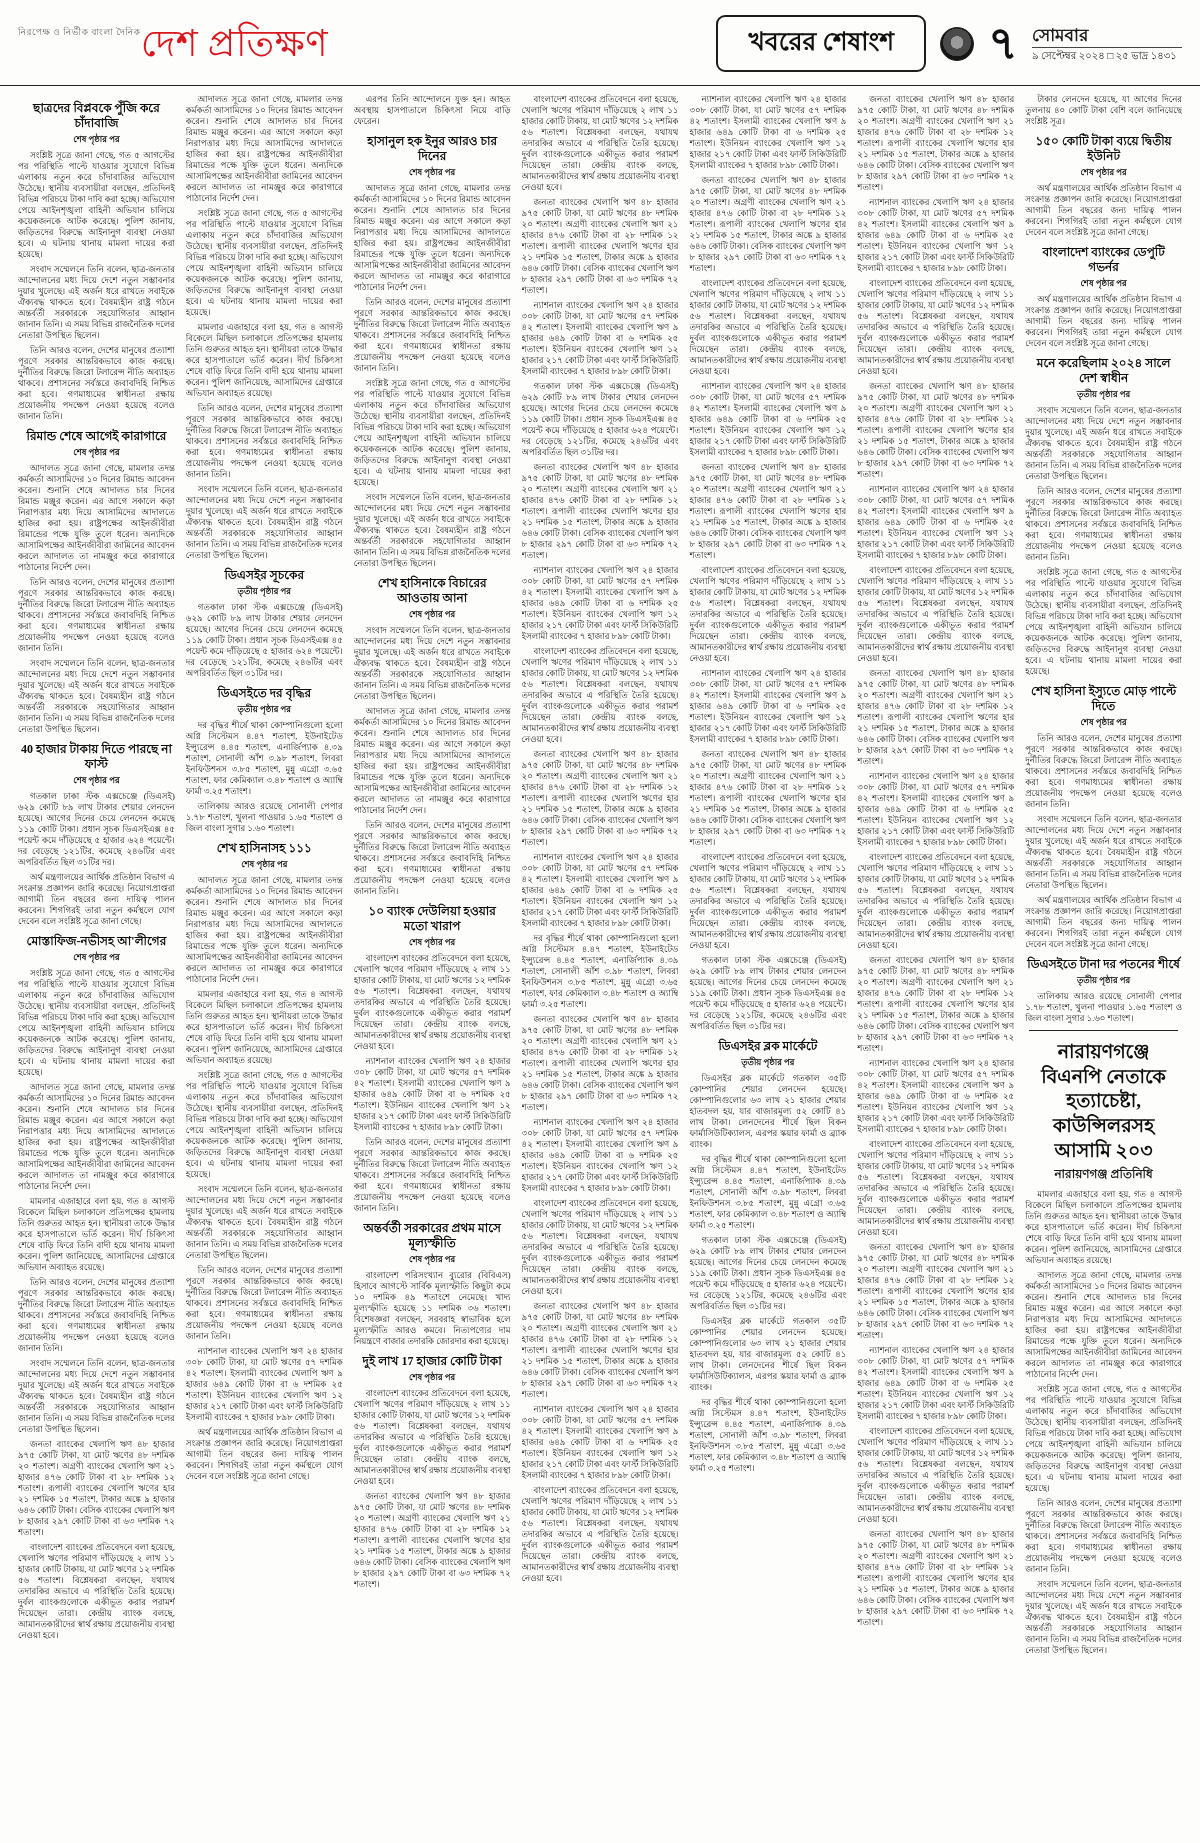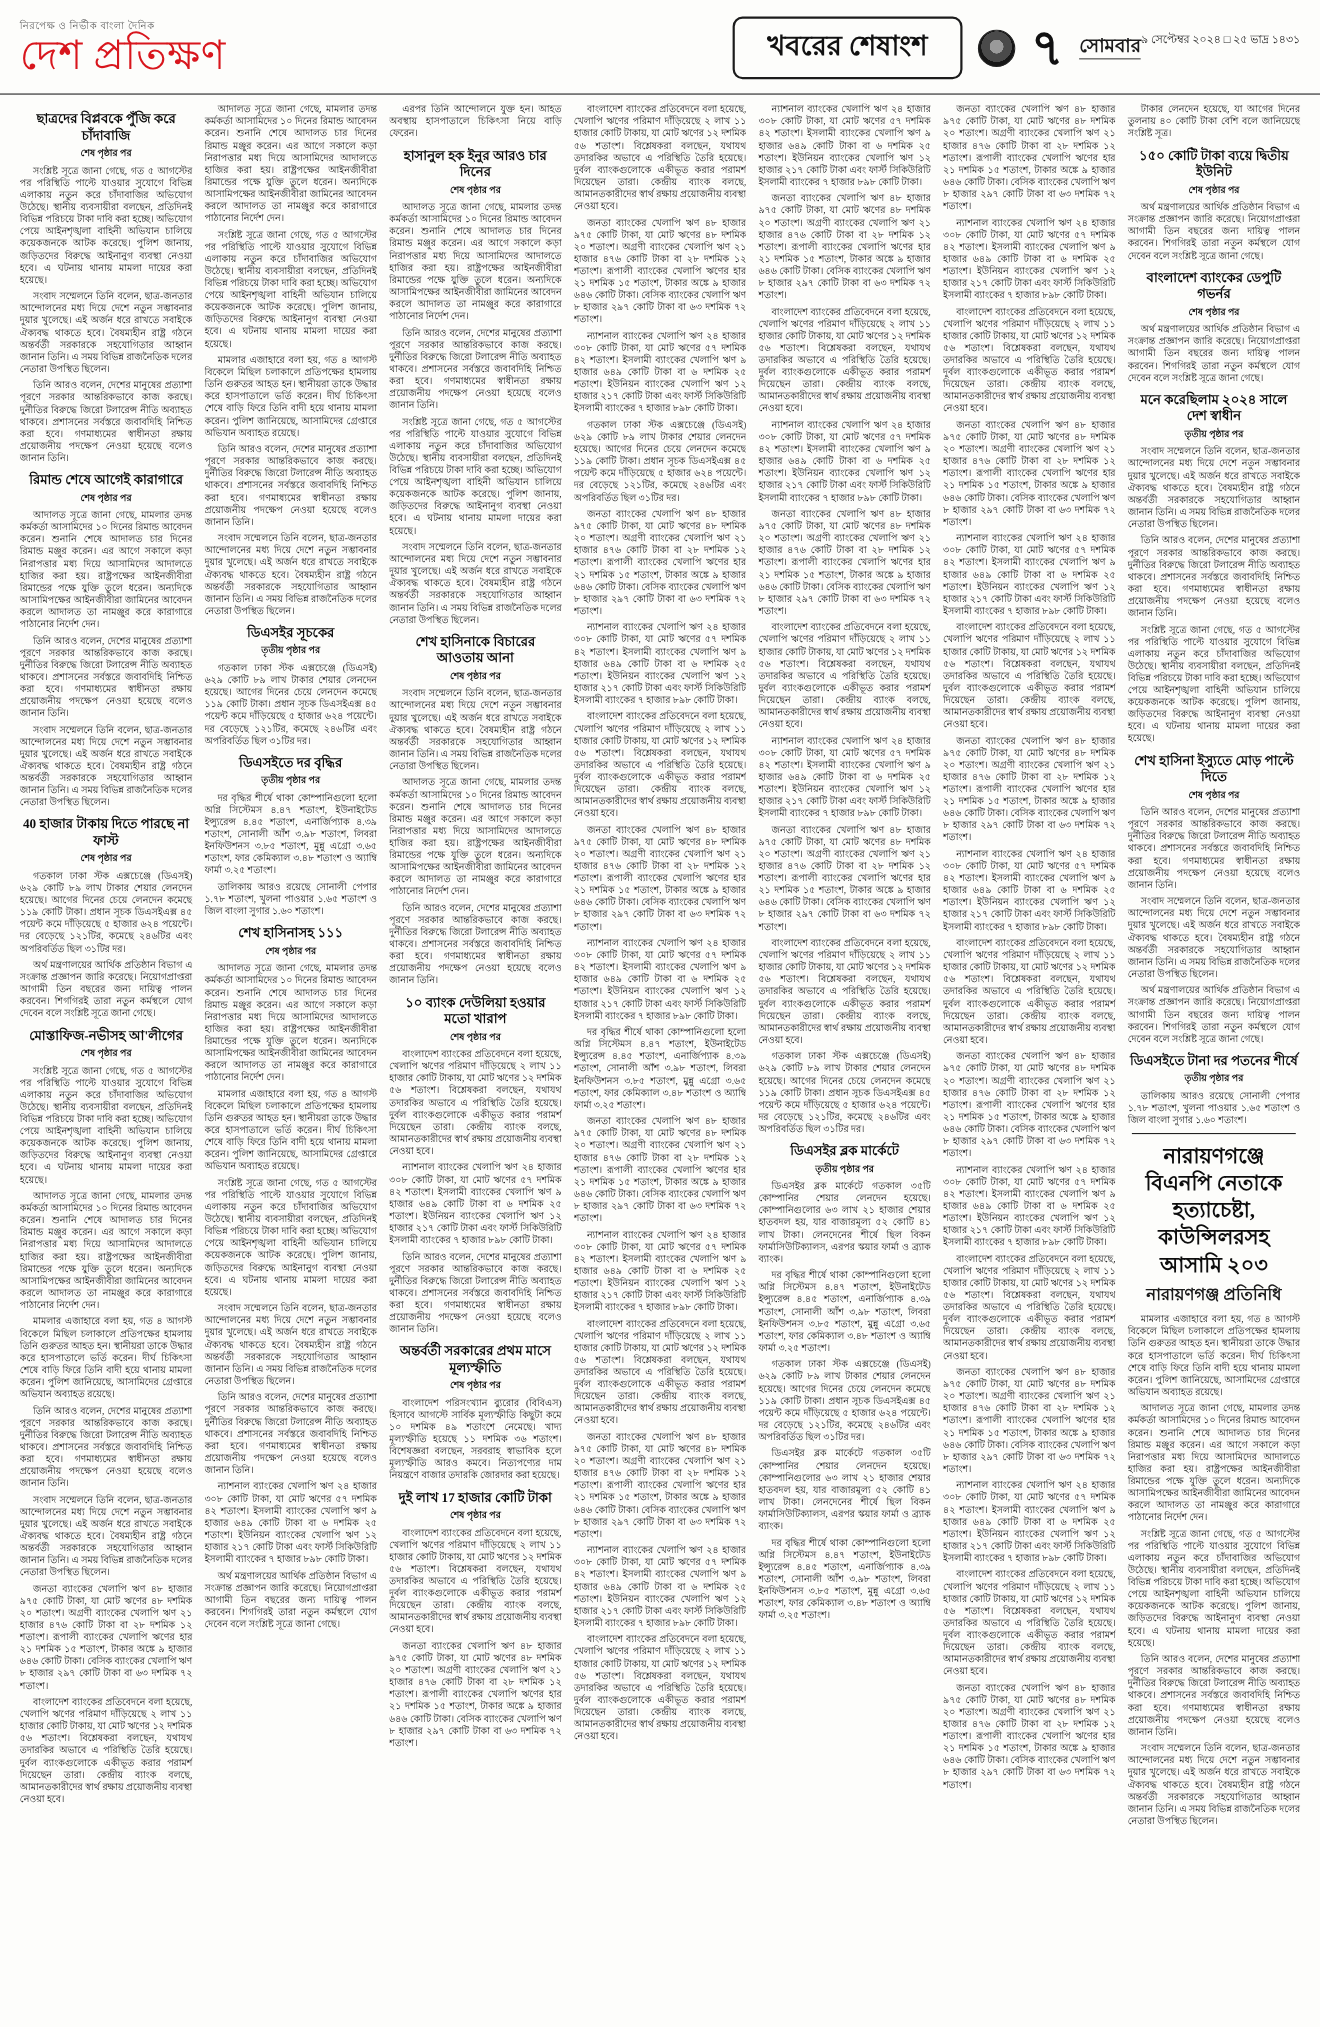--- a/index.html
+++ b/index.html
@@ -6,50 +6,50 @@
   .page{
     width:1200px;height:1843px;background:#fdfdfb;position:relative;
     font-family:"Liberation Serif","DejaVu Serif",serif;color:#1b1b1b;
     box-sizing:border-box;overflow:hidden;
   }
   
   .masthead{
     display:flex;align-items:center;height:86px;box-sizing:border-box;
     padding:8px 18px 6px 18px;border-bottom:1.6px solid #222;
   }
-  .brand{margin-right:auto;display:flex;flex-direction:column;justify-content:center;}
+  .brand{margin-right:auto;display:flex;flex-direction:row;justify-content:center;}
   .tagline{font-size:9px;color:#666;letter-spacing:.6px;margin-bottom:2px;}
   .logo{font-size:37px;font-weight:normal;color:#d8161d;line-height:1.02;letter-spacing:.5px;}
   .head-right{display:flex;align-items:center;gap:14px;}
   .section-box{
     border:2px solid #1c1c1c;border-radius:9px;padding:5px 30px;
     font-size:25px;font-weight:bold;color:#111;white-space:nowrap;
   }
   .ornament{
     width:32px;height:32px;border-radius:50%;flex:0 0 auto;
     background:radial-gradient(circle at 50% 45%, #9a9a9a 0 26%, #4a4a4a 27% 58%, #161616 59% 100%);
     border:1px solid #222;
   }
   .pageno{font-size:46px;font-weight:bold;color:#111;line-height:1;}
-  .dateblock{display:flex;flex-direction:row;line-height:1.25;min-width:150px;}
+  .dateblock{display:flex;flex-direction:column;line-height:1.25;min-width:150px;}
   .day{font-size:17px;font-weight:bold;border-bottom:1px solid #444;padding-bottom:1px;margin-bottom:2px;}
   .dateline{font-size:10px;color:#222;white-space:nowrap;}
   
   .content{
     position:absolute;top:94px;left:18px;right:18px;bottom:12px;
     display:flex;gap:11px;
   }
   .col{flex:1 1 0;overflow:hidden;min-width:0;}
   .headline{
     font-weight:bold;font-size:12px;line-height:1.25;text-align:center;
     margin:7px 2px 2px 2px;color:#0d0d0d;
   }
   .headline.big{font-size:19px;line-height:1.3;margin-top:9px;}
   .cont{text-align:center;font-size:8.5px;font-weight:bold;margin:0 0 3px 0;color:#111;}
-  .byline{text-align:center;font-size:15px;font-weight:bold;margin:1px 0 4px 0;}
+  .byline{text-align:center;font-size:12px;font-weight:bold;margin:1px 0 4px 0;}
   p.body{
     font-size:8.6px;line-height:1.28;text-align:justify;margin:0 0 4px 0;
     text-indent:12px;color:#202020;word-break:break-word;
   }
   .rule{border-top:1px solid #222;margin:6px 4px 2px 4px;}
 </style>
 </head>
 <body>
 
 <div class="page">

